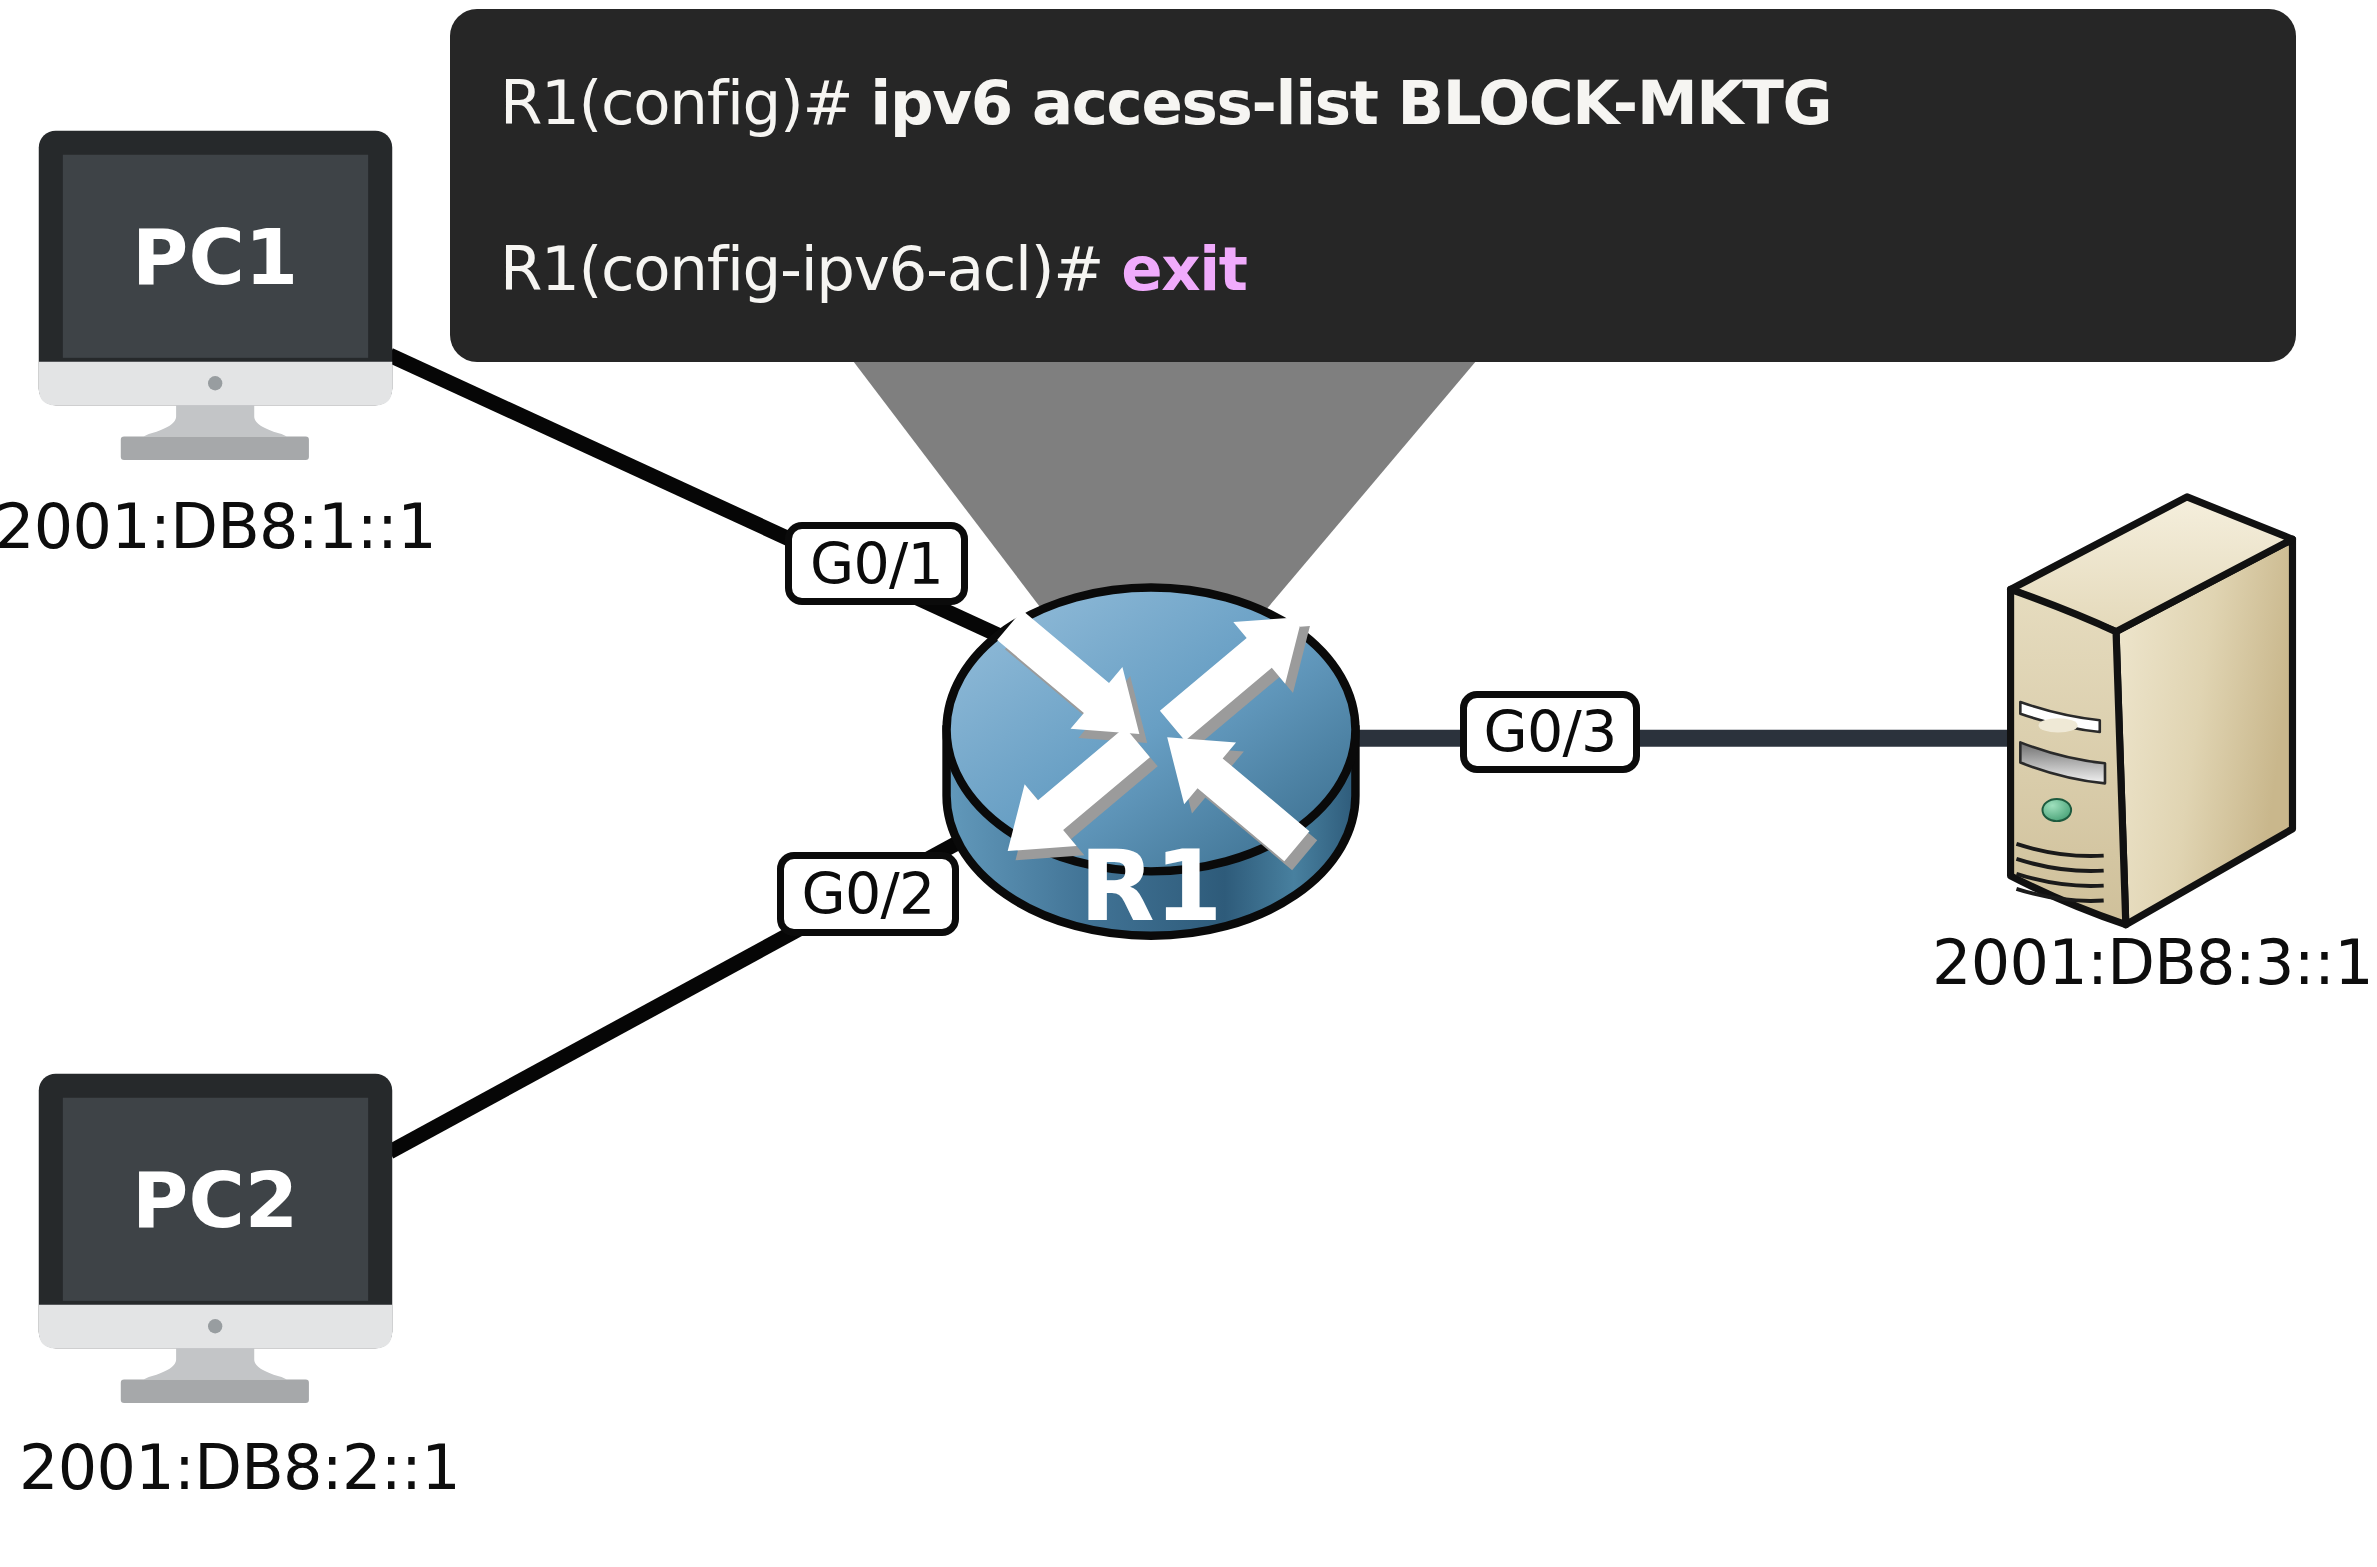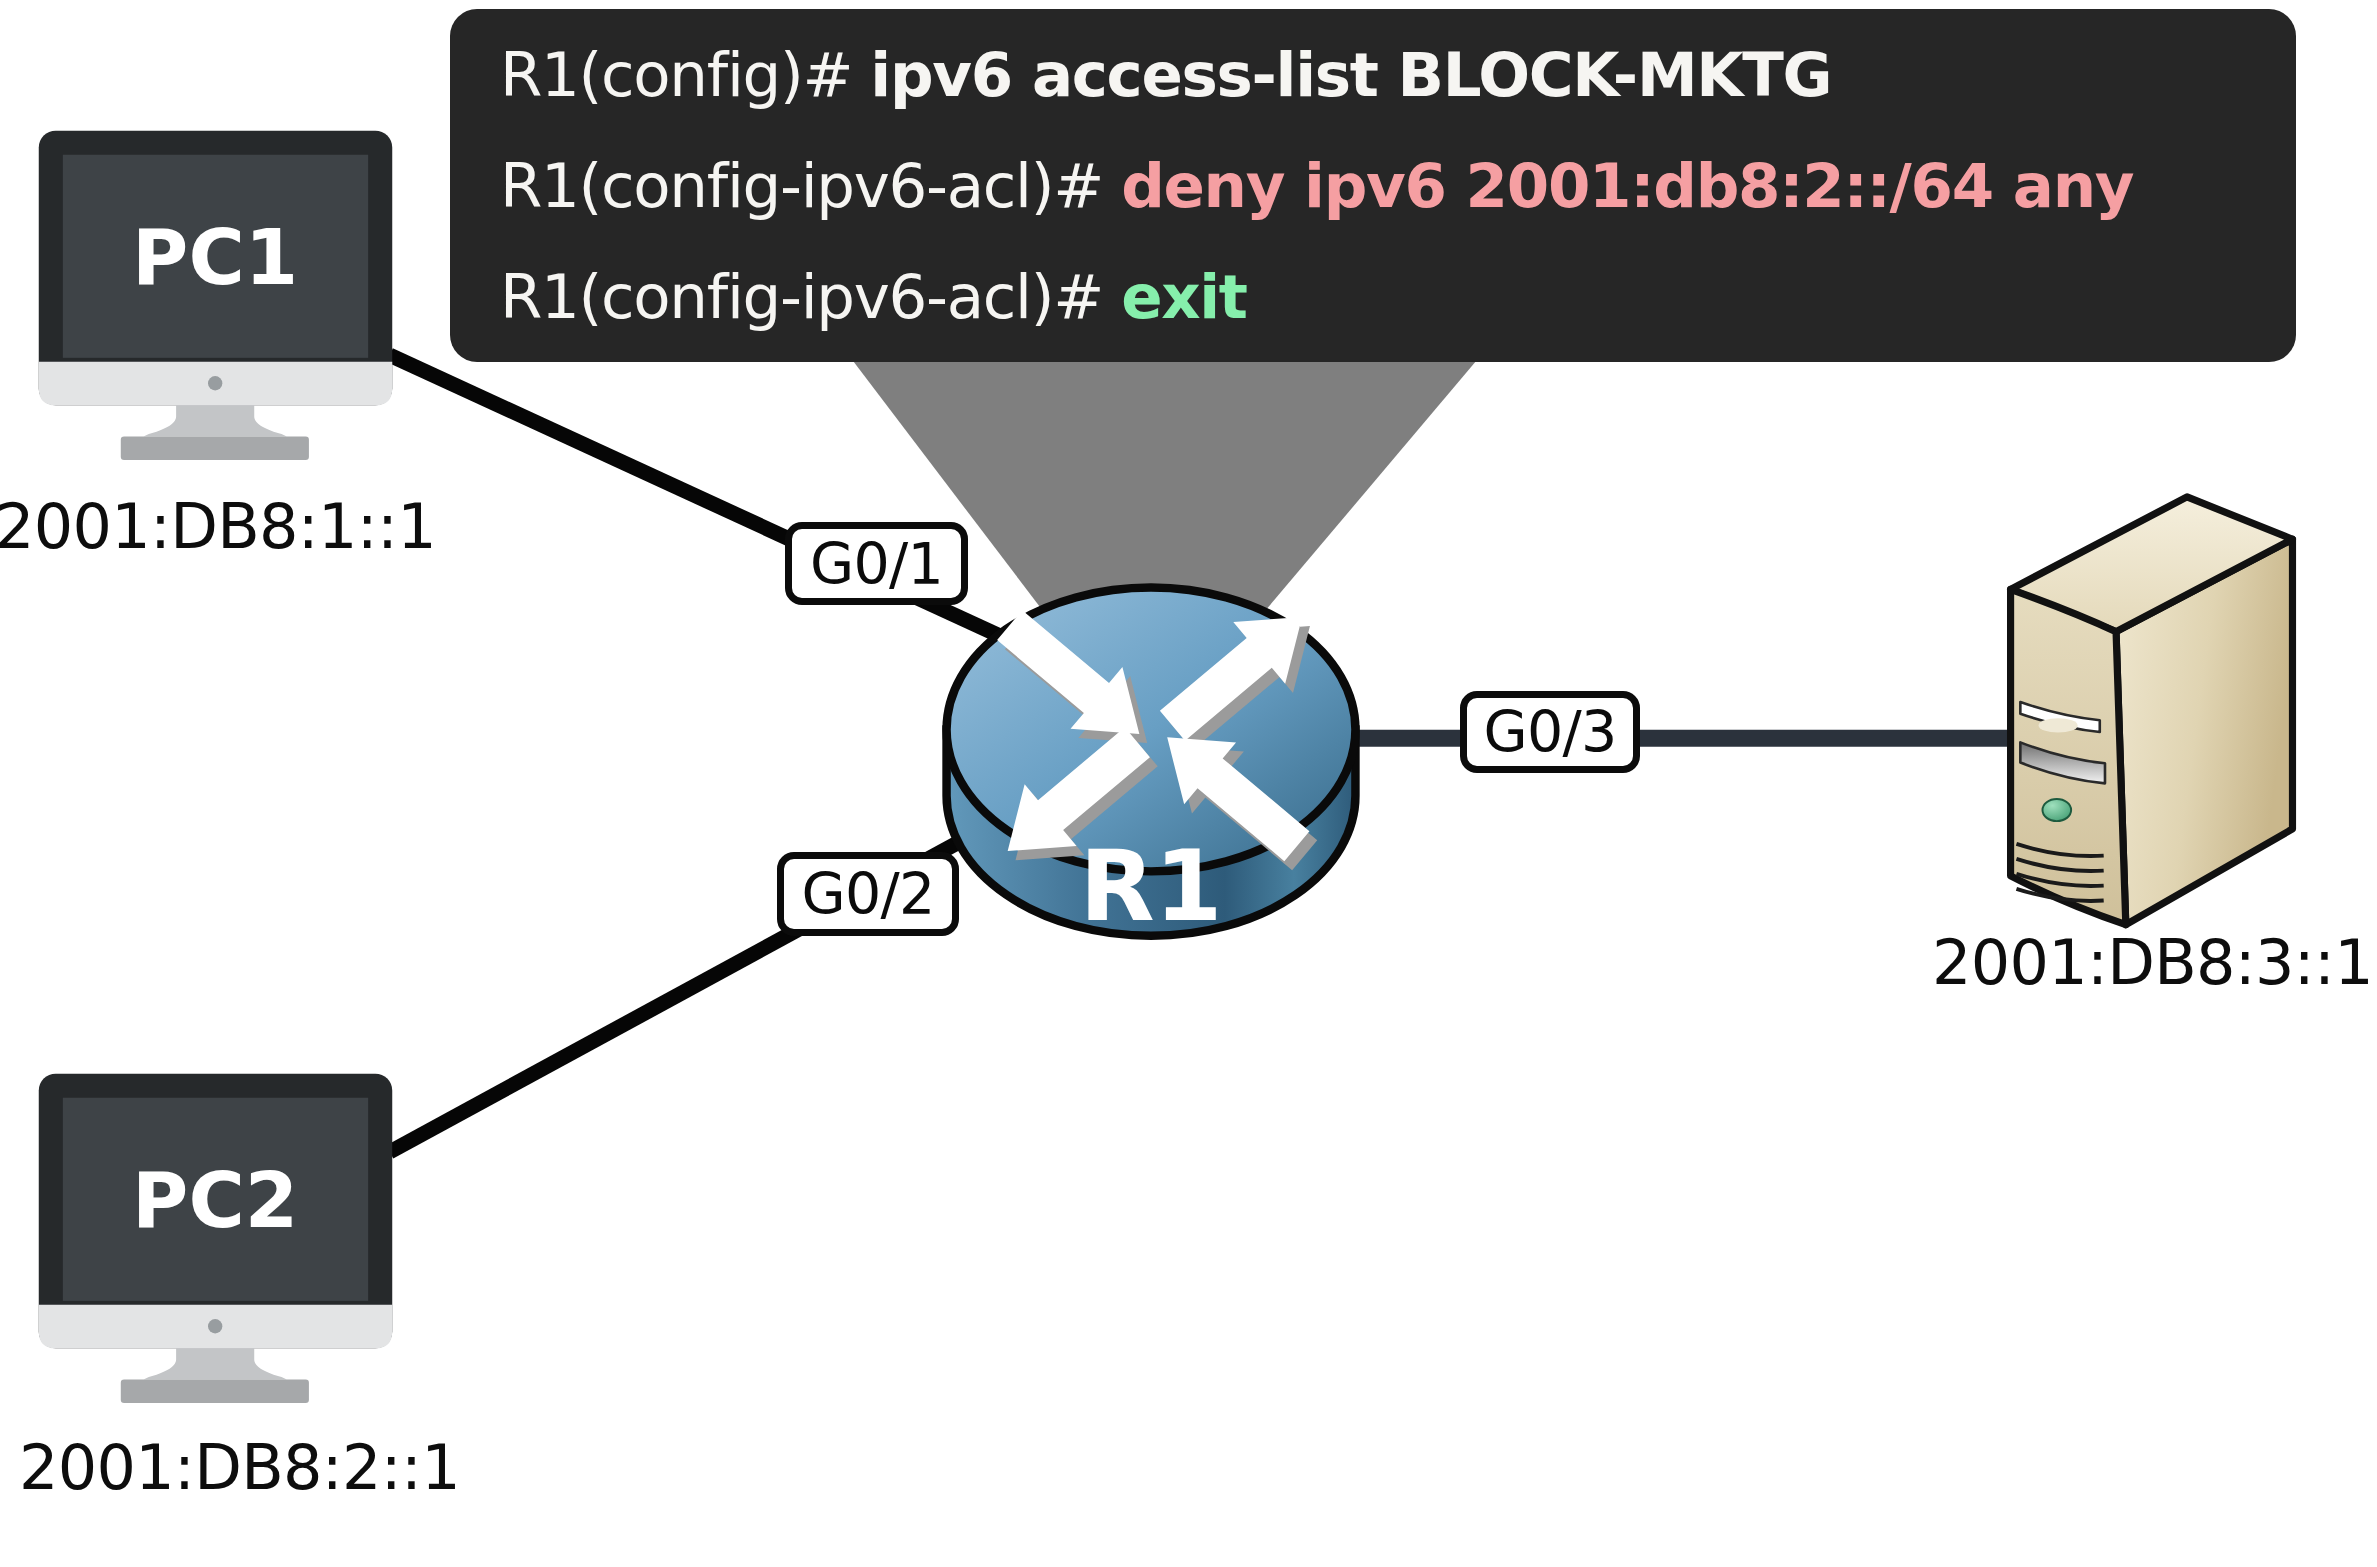--- a/index.html
+++ b/index.html
@@ -64,22 +64,21 @@
 
 <svg id="connector-layer" viewBox="0 0 3648 2405" xmlns="http://www.w3.org/2000/svg">
   <polygon points="1306,550 2269,550 1762,1150" fill="#7f7f7f"></polygon>
   <line x1="598" y1="545" x2="1700" y2="1052" stroke="#060606" stroke-width="23"></line>
   <line x1="598" y1="1768" x2="1660" y2="1190" stroke="#060606" stroke-width="23"></line>
   <line x1="2078" y1="1133" x2="3100" y2="1133" stroke="#2b323c" stroke-width="26"></line>
 </svg>
 
 <div class="terminal">
   <div class="term-line"><span class="term-prompt">R1(config)# </span><span class="term-cmd" style="color:#f6f5f2">ipv6 access-list BLOCK-MKTG</span></div>
-  <div class="term-line"><span class="term-prompt">R1(config-ipv6-acl)# </span><span class="term-cmd" style="color:#f59fa2">deny ipv6 2001:db8:2::/64 any</span></div>
-  <div class="term-line"><span class="term-prompt">R1(config-ipv6-acl)# </span><span class="term-cmd" style="color:#86efac">exit</span></div>
+  <div class="term-line"><span class="term-prompt">R1(config-ipv6-acl)# </span><span class="term-cmd" style="color:#f0abfc">exit</span></div>
 </div>
 
 <svg id="pc1-icon" class="dev" viewBox="0 0 545 510" xmlns="http://www.w3.org/2000/svg">
   <rect x="1" y="1" width="543" height="422" rx="26" fill="#26292b"></rect>
   <rect x="38" y="38" width="469" height="312" fill="#3e4347"></rect>
   <path d="M1,356 H544 V397 Q544,423 518,423 H27 Q1,423 1,397 Z" fill="#e3e4e5"></path>
   <circle cx="272" cy="389" r="11" fill="#989da0"></circle>
   <path d="M212,423 H332 V440 C332,452 352,461 374,467 L382,471 H162 L170,467 C192,461 212,452 212,440 Z" fill="#c3c5c7"></path>
   <rect x="127" y="471" width="289" height="36" rx="5" fill="#a6a8aa"></rect>
   <text x="272" y="236" text-anchor="middle" font-family="DejaVu Sans, sans-serif" font-size="118" font-weight="bold" fill="#ffffff">PC1</text>

